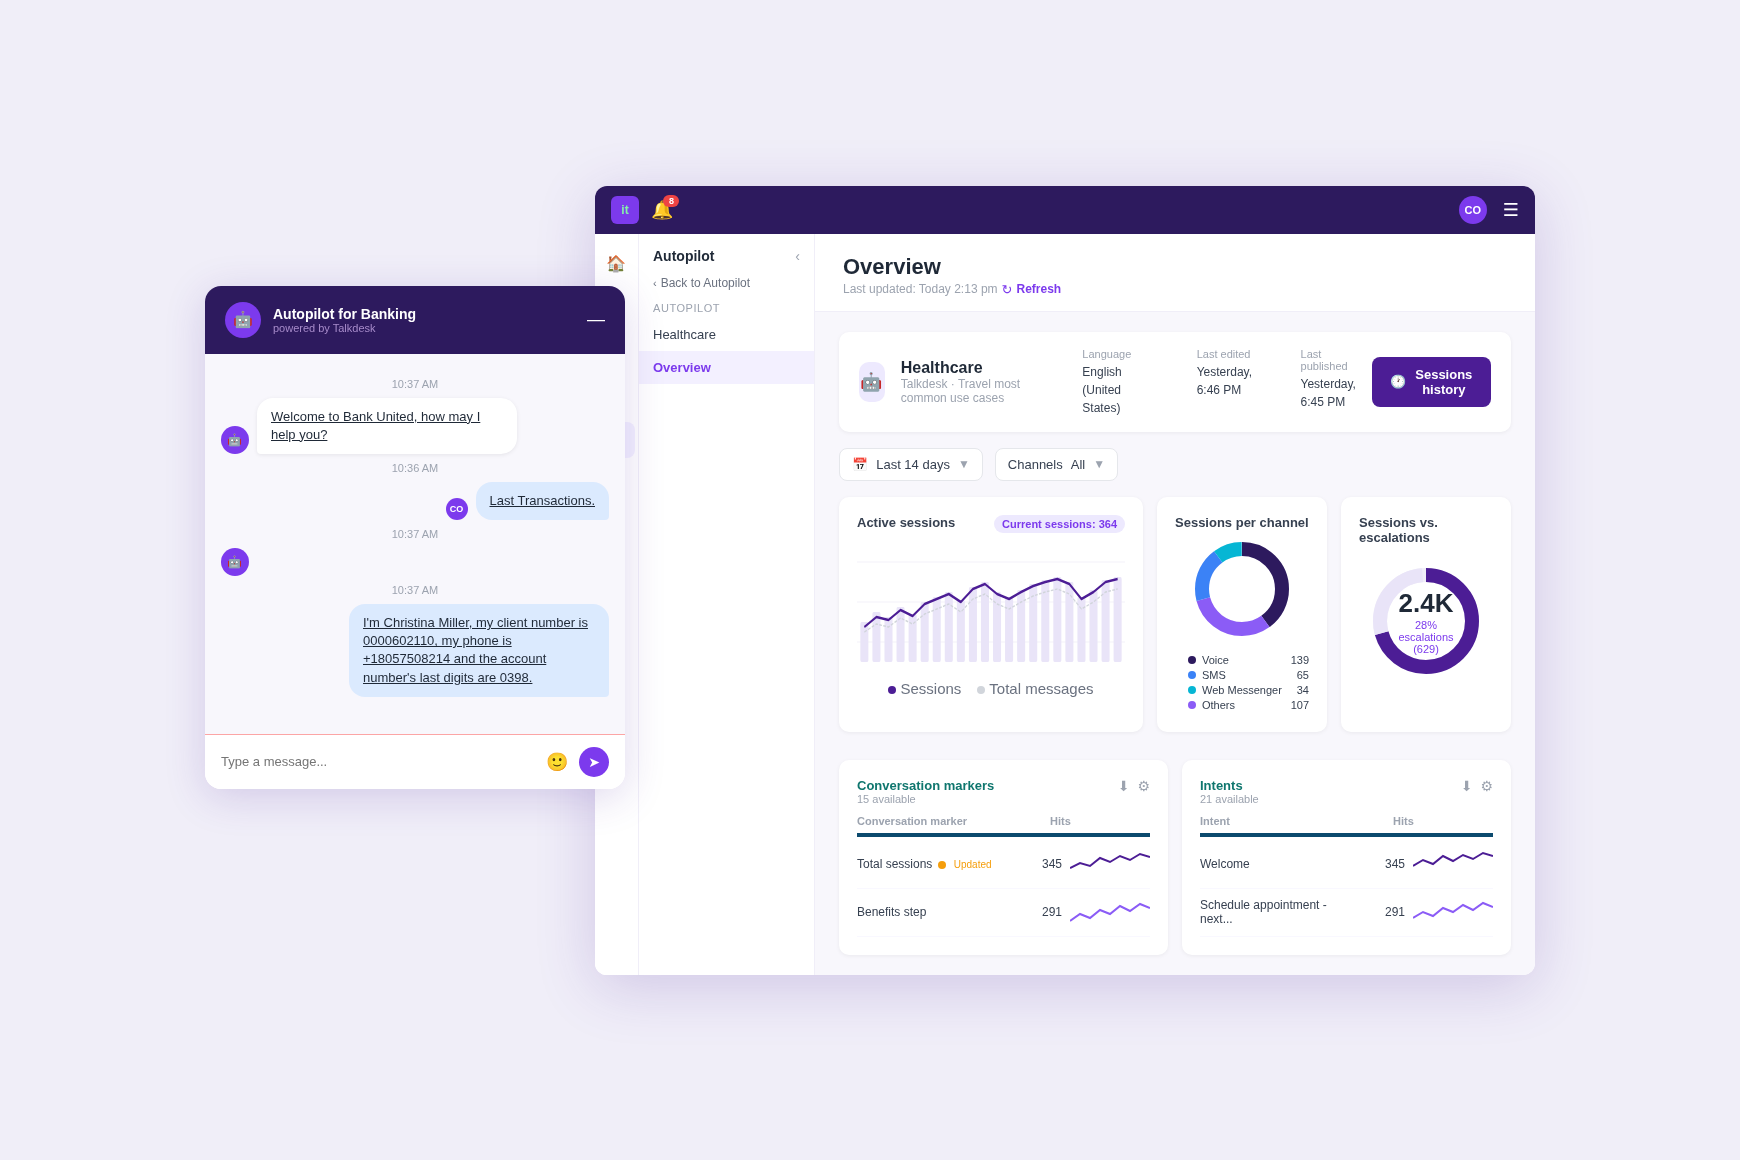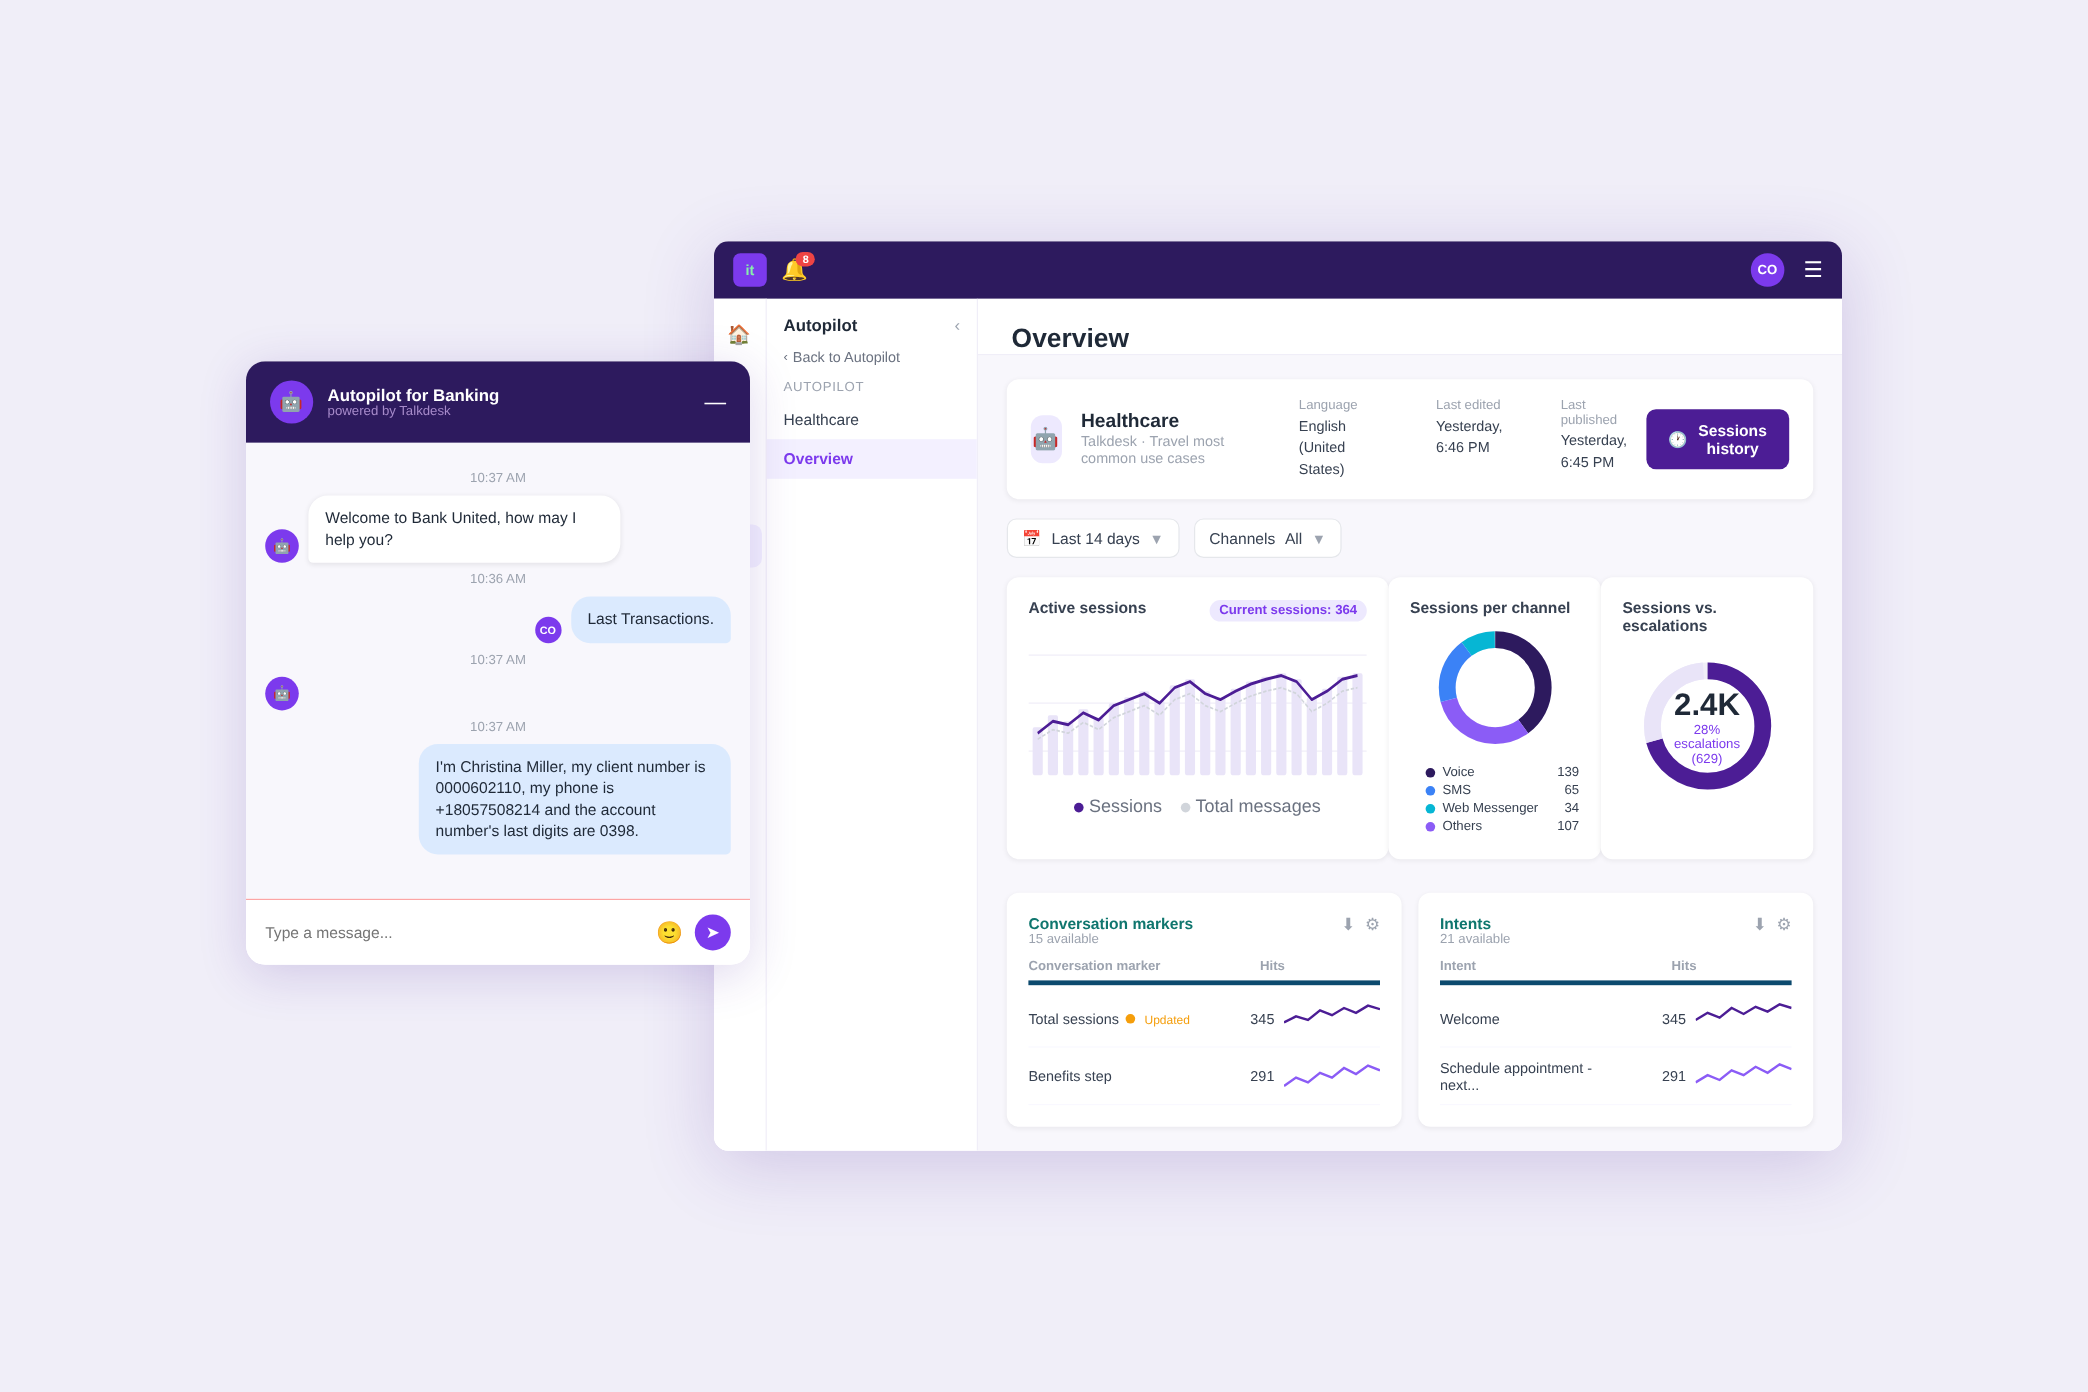--- a/index.html
+++ b/index.html
@@ -98,20 +98,21 @@
       color: white;
       font-size: 12px;
       flex-shrink: 0;
     }
     .message-bubble {
       max-width: 260px;
       padding: 10px 14px;
       border-radius: 16px;
       font-size: 13px;
       line-height: 1.4;
+      text-decoration: underline;
     }
     .message-bubble.bot {
       background: white;
       color: #1f2937;
       border-bottom-left-radius: 4px;
       box-shadow: 0 1px 4px rgba(0,0,0,0.08);
     }
     .message-bubble.user {
       background: #dbeafe;
       color: #1f2937;
@@ -414,20 +415,21 @@
       cursor: pointer;
       display: flex;
       align-items: center;
       gap: 8px;
     }
     .filter-select-icon { color: #9ca3af; font-size: 12px; }
 
     
     .stats-row {
       display: flex;
+      gap: 14px;
       margin-bottom: 28px;
     }
     .stat-card {
       background: white;
       border-radius: 10px;
       padding: 18px;
       box-shadow: 0 1px 4px rgba(0,0,0,0.06);
     }
     .stat-card.large { flex: 2; }
     .stat-card.medium { flex: 1; }
@@ -655,20 +657,25 @@
             <div class="sidebar-item active">
               <span>Overview</span>
             </div>
           </div>
         </div>
       </div>
 
       <div class="main-content">
         <div class="content-header">
           <div class="page-title">Overview</div>
+          <div class="last-updated">
+            <span>Last updated: Today 2:13 pm</span>
+            <span style="color:#7c3aed;font-size:13px;">↻</span>
+            <span class="refresh-link">Refresh</span>
+          </div>
         </div>
 
         <div class="content-area">
 
           <div class="bot-info-card">
             <div class="bot-icon-large">🤖</div>
             <div>
               <div class="bot-info-name">Healthcare</div>
               <div class="bot-info-sub">Talkdesk · Travel most common use cases</div>
             </div>

